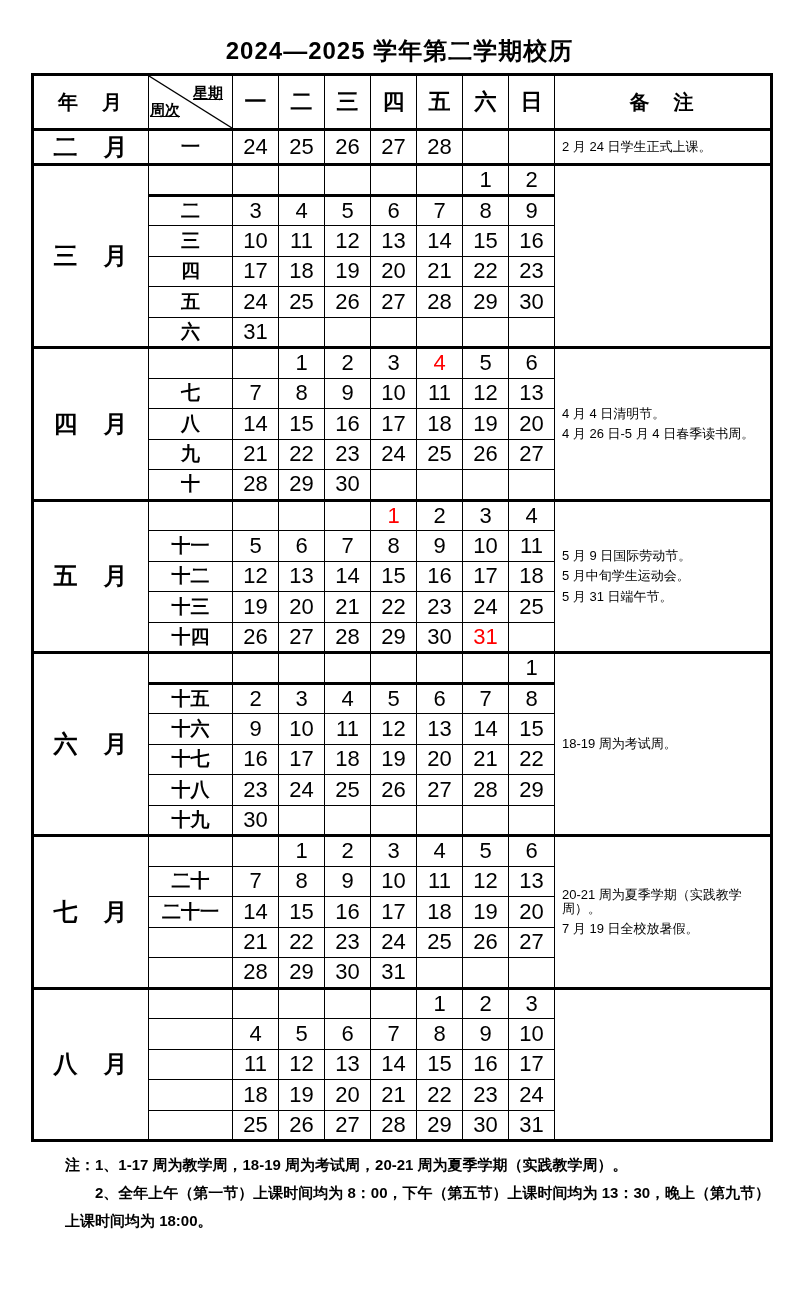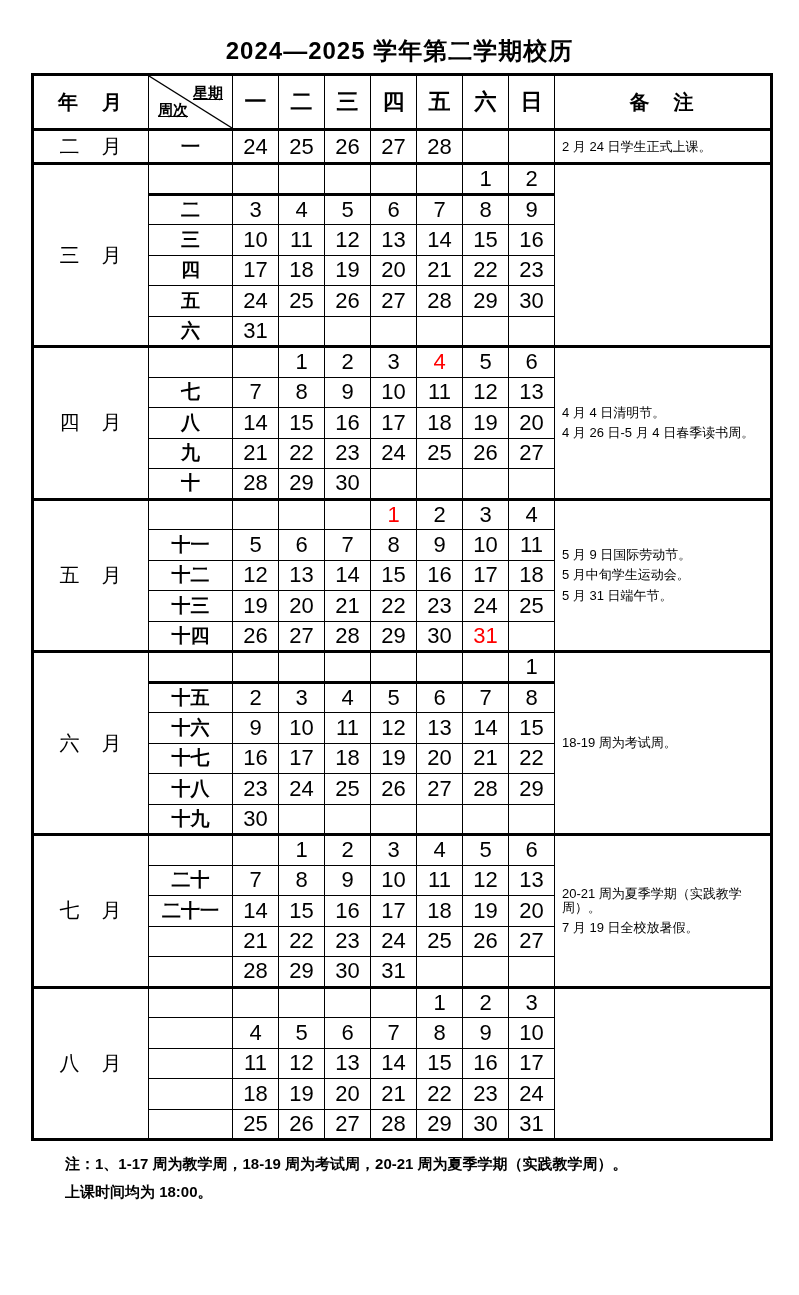--- a/index.html
+++ b/index.html
@@ -36,23 +36,23 @@
   }
   .cal thead tr { height: 55px; }
   .cal thead th { border-bottom: 3px solid #000; font-weight: bold; }
   th.ym { font-size: 20px; letter-spacing: 2px; }
   th.day-h { font-size: 22px; }
   th.remark-h { font-size: 20px; letter-spacing: 2px; }
   th.diag { position: relative; }
   .diag svg { position: absolute; left: 0; top: 0; width: 100%; height: 100%; }
   .diag .lbl { position: absolute; font-size: 15px; font-weight: bold; text-decoration: underline; }
   .diag .lbl-top { top: 8px; right: 9px; }
-  .diag .lbl-bot { bottom: 8px; left: 9px; }
+  .diag .lbl-bot { bottom: 8px; left: 1px; }
   .cal tbody tr { height: 30.5px; }
-  td.month { font-size: 20px; font-weight: normal; letter-spacing: 1px; }
+  td.month { font-size: 24px; font-weight: bold; letter-spacing: 1px; }
   td.week { font-size: 19px; font-weight: bold; }
   td.day { font-size: 22px; font-weight: normal; }
   td.remark { text-align: left; vertical-align: middle; padding: 2px 2px 2px 7px; }
   .remark-line { font-size: 13px; font-weight: normal; line-height: 14px; margin: 6.5px 0; }
   .mtop { border-top: 3px solid #000 !important; }
   .thickb { border-bottom: 3px solid #000 !important; }
   .red { color: #ff0000; }
   .footnotes { margin: 9px 11px 0 65px; width: 710px; }
   .fn-line { font-size: 15px; font-weight: bold; line-height: 28px; }
   .fn-line.indent { padding-left: 30px; }
@@ -453,15 +453,16 @@
           <td class="day">28</td>
           <td class="day">29</td>
           <td class="day">30</td>
           <td class="day">31</td>
         </tr>
       </tbody>
   </table>
 
   <div class="footnotes">
       <div class="fn-line">注：1、1-17 周为教学周，18-19 周为考试周，20-21 周为夏季学期（实践教学周）。</div>
+      <div class="fn-line indent">2、全年上午（第一节）上课时间均为 8：00，下午（第五节）上课时间均为 13：30，晚上（第九节）</div>
       <div class="fn-line">上课时间均为 18:00。</div>
     </div>
 </div>
 
 </body></html>

